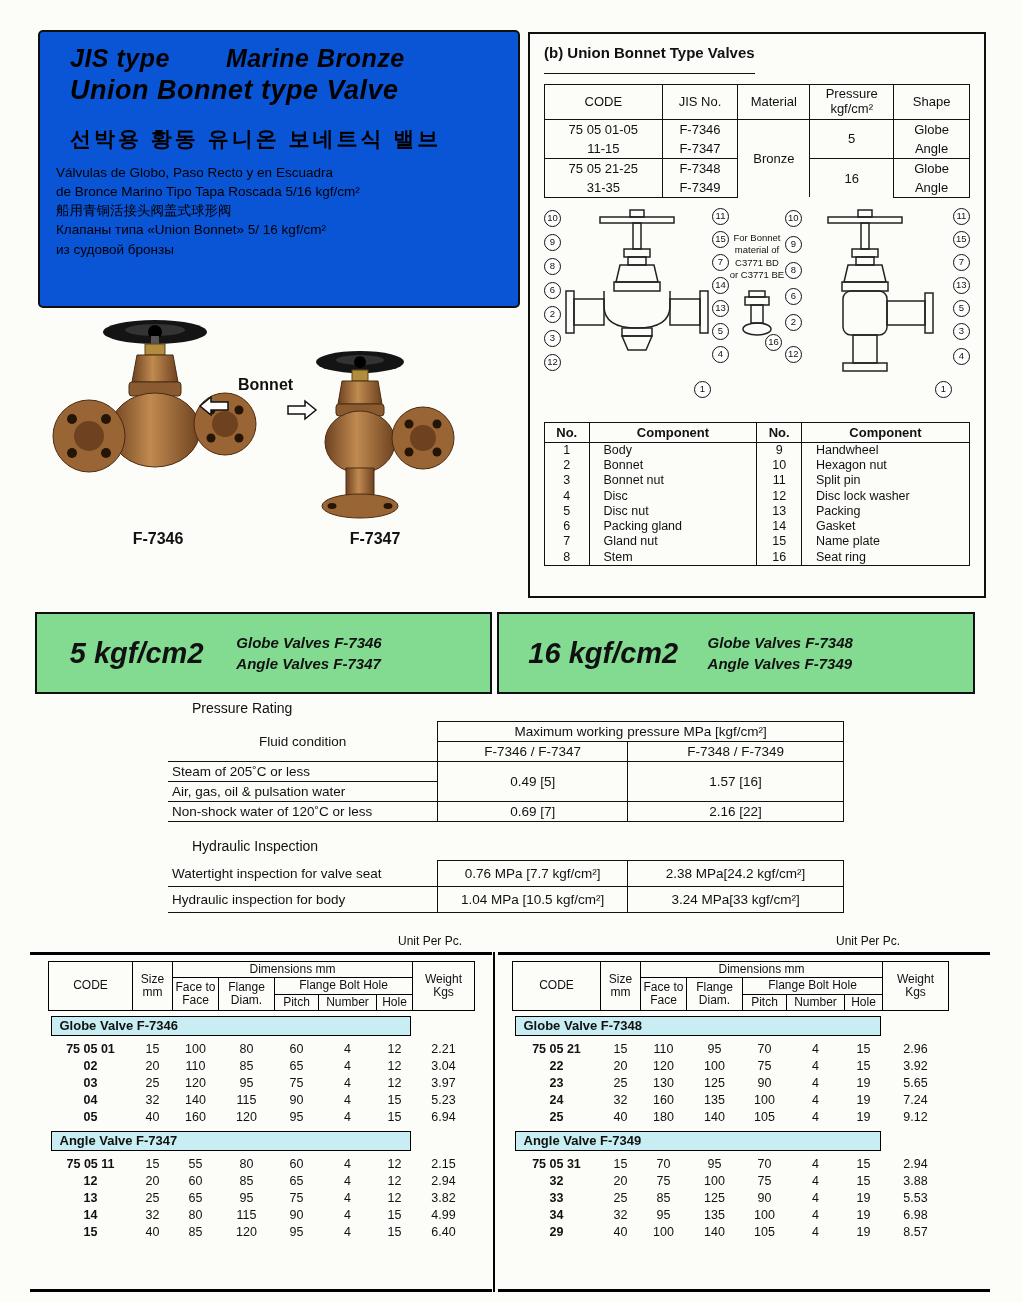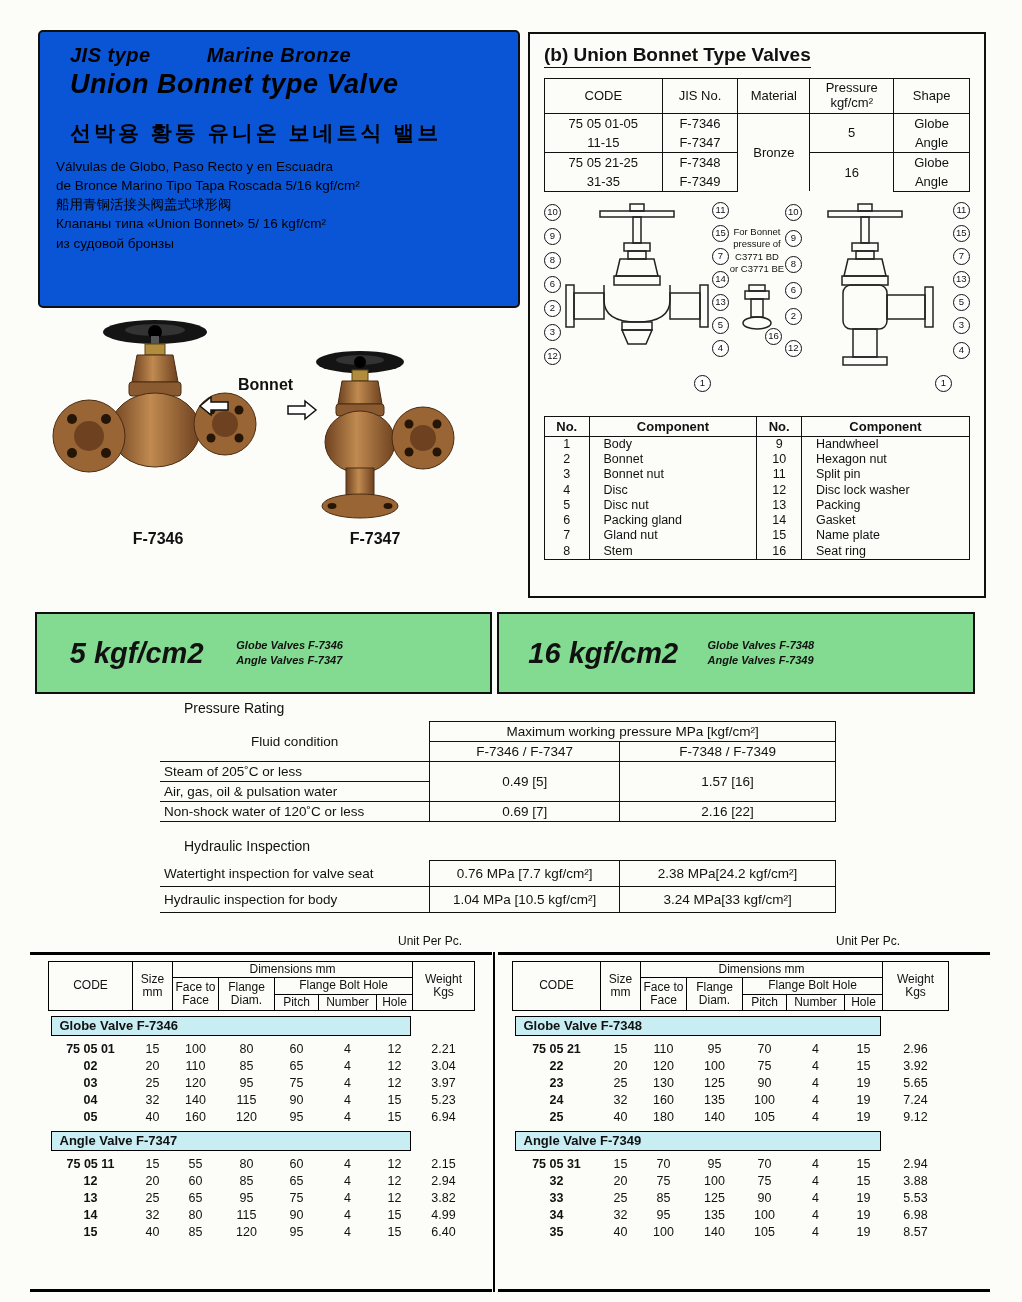--- a/index.html
+++ b/index.html
@@ -2,36 +2,36 @@
 <html><head>
 <meta charset="utf-8">
 <style>
   html,body{margin:0;padding:0;background:#e9e9e9;}
   #page{position:relative;width:1022px;height:1302px;margin:0 auto;background:#fcfcf9;
         font-family:"Liberation Sans","DejaVu Sans",sans-serif;color:#111;overflow:hidden;}
 
   
   .title-box{position:absolute;left:38px;top:30px;width:482px;height:278px;background:#0a55d6;
              border:2px solid #101010;border-radius:5px;box-sizing:border-box;padding:12px 14px 8px 30px;color:#000;}
-  .tb-line1{display:flex;gap:56px;font-style:italic;font-weight:bold;font-size:20px;letter-spacing:.5px;}
+  .tb-line1{display:flex;gap:56px;font-style:italic;font-weight:bold;font-size:25px;letter-spacing:.5px;}
   .tb-line2{font-style:italic;font-weight:bold;font-size:27px;margin-top:2px;letter-spacing:.5px;}
   .tb-korean{font-weight:bold;font-size:21px;margin-top:19px;letter-spacing:3px;}
   .tb-desc{margin-top:10px;font-size:13.5px;line-height:1.42;margin-left:-14px;}
 
   
   .products{position:absolute;left:40px;top:306px;width:480px;height:292px;}
   .photo{position:absolute;}
   .bonnet-label{position:absolute;left:198px;top:70px;font-weight:bold;font-size:16px;}
   .arrow{position:absolute;}
   .model-label{position:absolute;width:120px;text-align:center;font-weight:bold;font-size:16px;}
 
   
   .spec-box{position:absolute;left:528px;top:32px;width:458px;height:566px;border:2px solid #101010;
             box-sizing:border-box;padding:10px 14px;}
-  .spec-title{font-weight:bold;font-size:19px;display:inline-block;border-bottom:1.5px solid #111;padding-bottom:1px;}
+  .spec-title{font-weight:bold;font-size:15px;display:inline-block;border-bottom:1.5px solid #111;padding-bottom:12px;}
   table.spec{border-collapse:collapse;width:100%;margin-top:10px;font-size:13px;text-align:center;}
   table.spec td,table.spec th{border:1px solid #111;padding:2px 3px;font-weight:normal;}
   table.spec tr.nb td{border-bottom:0;}
   table.spec tr.nt td{border-top:0;}
   .ph2{line-height:1.15;}
 
   .diagrams{display:flex;margin-top:8px;height:208px;}
   .diag{position:relative;width:186px;height:205px;}
   .diag svg{position:absolute;left:18px;top:0;}
   .diag-mid{width:56px;text-align:center;font-size:9.5px;line-height:1.3;padding-top:26px;position:relative;}
@@ -46,24 +46,24 @@
   table.comp td.c0,table.comp td.c2{text-align:center;width:44px;padding:0;}
   table.comp td.c1,table.comp td.c3{text-align:left;padding-left:14px;}
   table.comp td.c0{border-left:none;}
 
   
   .banner{position:absolute;top:612px;height:82px;background:#82db90;border:2.5px solid #101010;
           box-sizing:border-box;display:flex;align-items:center;}
   .banner-l{left:35px;width:457px;}
   .banner-r{left:497px;width:478px;}
   .banner-pressure{font-style:italic;font-weight:bold;font-size:29px;width:44%;text-align:center;}
-  .banner-lines{font-style:italic;font-weight:bold;font-size:11px;line-height:1.4;}
+  .banner-lines{font-style:italic;font-weight:bold;font-size:15px;line-height:1.4;}
 
   
-  .pr-wrap{position:absolute;left:160px;top:700px;width:676px;font-size:13.5px;}
+  .pr-wrap{position:absolute;left:168px;top:700px;width:676px;font-size:13.5px;}
   .pr-title{margin-left:24px;font-size:14px;}
   table.prt{border-collapse:collapse;width:100%;margin-top:5px;}
   table.prt td{padding:2px 4px;}
   td.lab{border-bottom:1px solid #111;}
   td.val{border:1px solid #111;text-align:center;}
   .hy-title{margin-left:24px;font-size:14px;margin-top:16px;}
   table.hyt{border-collapse:collapse;width:100%;margin-top:6px;}
   table.hyt td{padding:5px 4px;margin-left:48px;}
 
   
@@ -236,21 +236,21 @@
             <rect x="60" y="122" width="30" height="8"></rect>
             <path d="M60,130 L90,130 L84,144 L66,144 Z"></path>
           </g>
         </svg>
         <span></span>
         <span></span>
       <div class="co" style="left: 0px; top: 4px;">10</div><div class="co" style="left: 0px; top: 28px;">9</div><div class="co" style="left: 0px; top: 52px;">8</div><div class="co" style="left: 0px; top: 76px;">6</div><div class="co" style="left: 0px; top: 100px;">2</div><div class="co" style="left: 0px; top: 124px;">3</div><div class="co" style="left: 0px; top: 148px;">12</div><div class="co" style="left: 168px; top: 2px;">11</div><div class="co" style="left: 168px; top: 25px;">15</div><div class="co" style="left: 168px; top: 48px;">7</div><div class="co" style="left: 168px; top: 71px;">14</div><div class="co" style="left: 168px; top: 94px;">13</div><div class="co" style="left: 168px; top: 117px;">5</div><div class="co" style="left: 168px; top: 140px;">4</div><div class="co" style="left: 150px; top: 175px;">1</div></div>
 
       <div class="diag-mid">
         <div>For Bonnet</div>
-        <div>pressure of</div>
+        <div>material of</div>
         <div>C3771 BD</div>
         <div>or C3771 BE</div>
         <svg width="40" height="50" viewBox="0 0 40 50" style="margin-top:8px;">
           <g class="dline">
             <rect x="12" y="2" width="16" height="6"></rect>
             <rect x="8" y="8" width="24" height="8"></rect>
             <rect x="14" y="16" width="12" height="18"></rect>
             <ellipse cx="20" cy="40" rx="14" ry="6"></ellipse>
           </g>
         </svg>
@@ -707,21 +707,21 @@
             <td class="c0">34</td>
             <td class="c1">32</td>
             <td class="c2">95</td>
             <td class="c3">135</td>
             <td class="c4">100</td>
             <td class="c5">4</td>
             <td class="c6">19</td>
             <td class="c7">6.98</td>
           </tr>
           <tr>
-            <td class="c0">35</td>
+            <td class="c0">29</td>
             <td class="c1">40</td>
             <td class="c2">100</td>
             <td class="c3">140</td>
             <td class="c4">105</td>
             <td class="c5">4</td>
             <td class="c6">19</td>
             <td class="c7">8.57</td>
           </tr>
         </tbody>
     </table>

